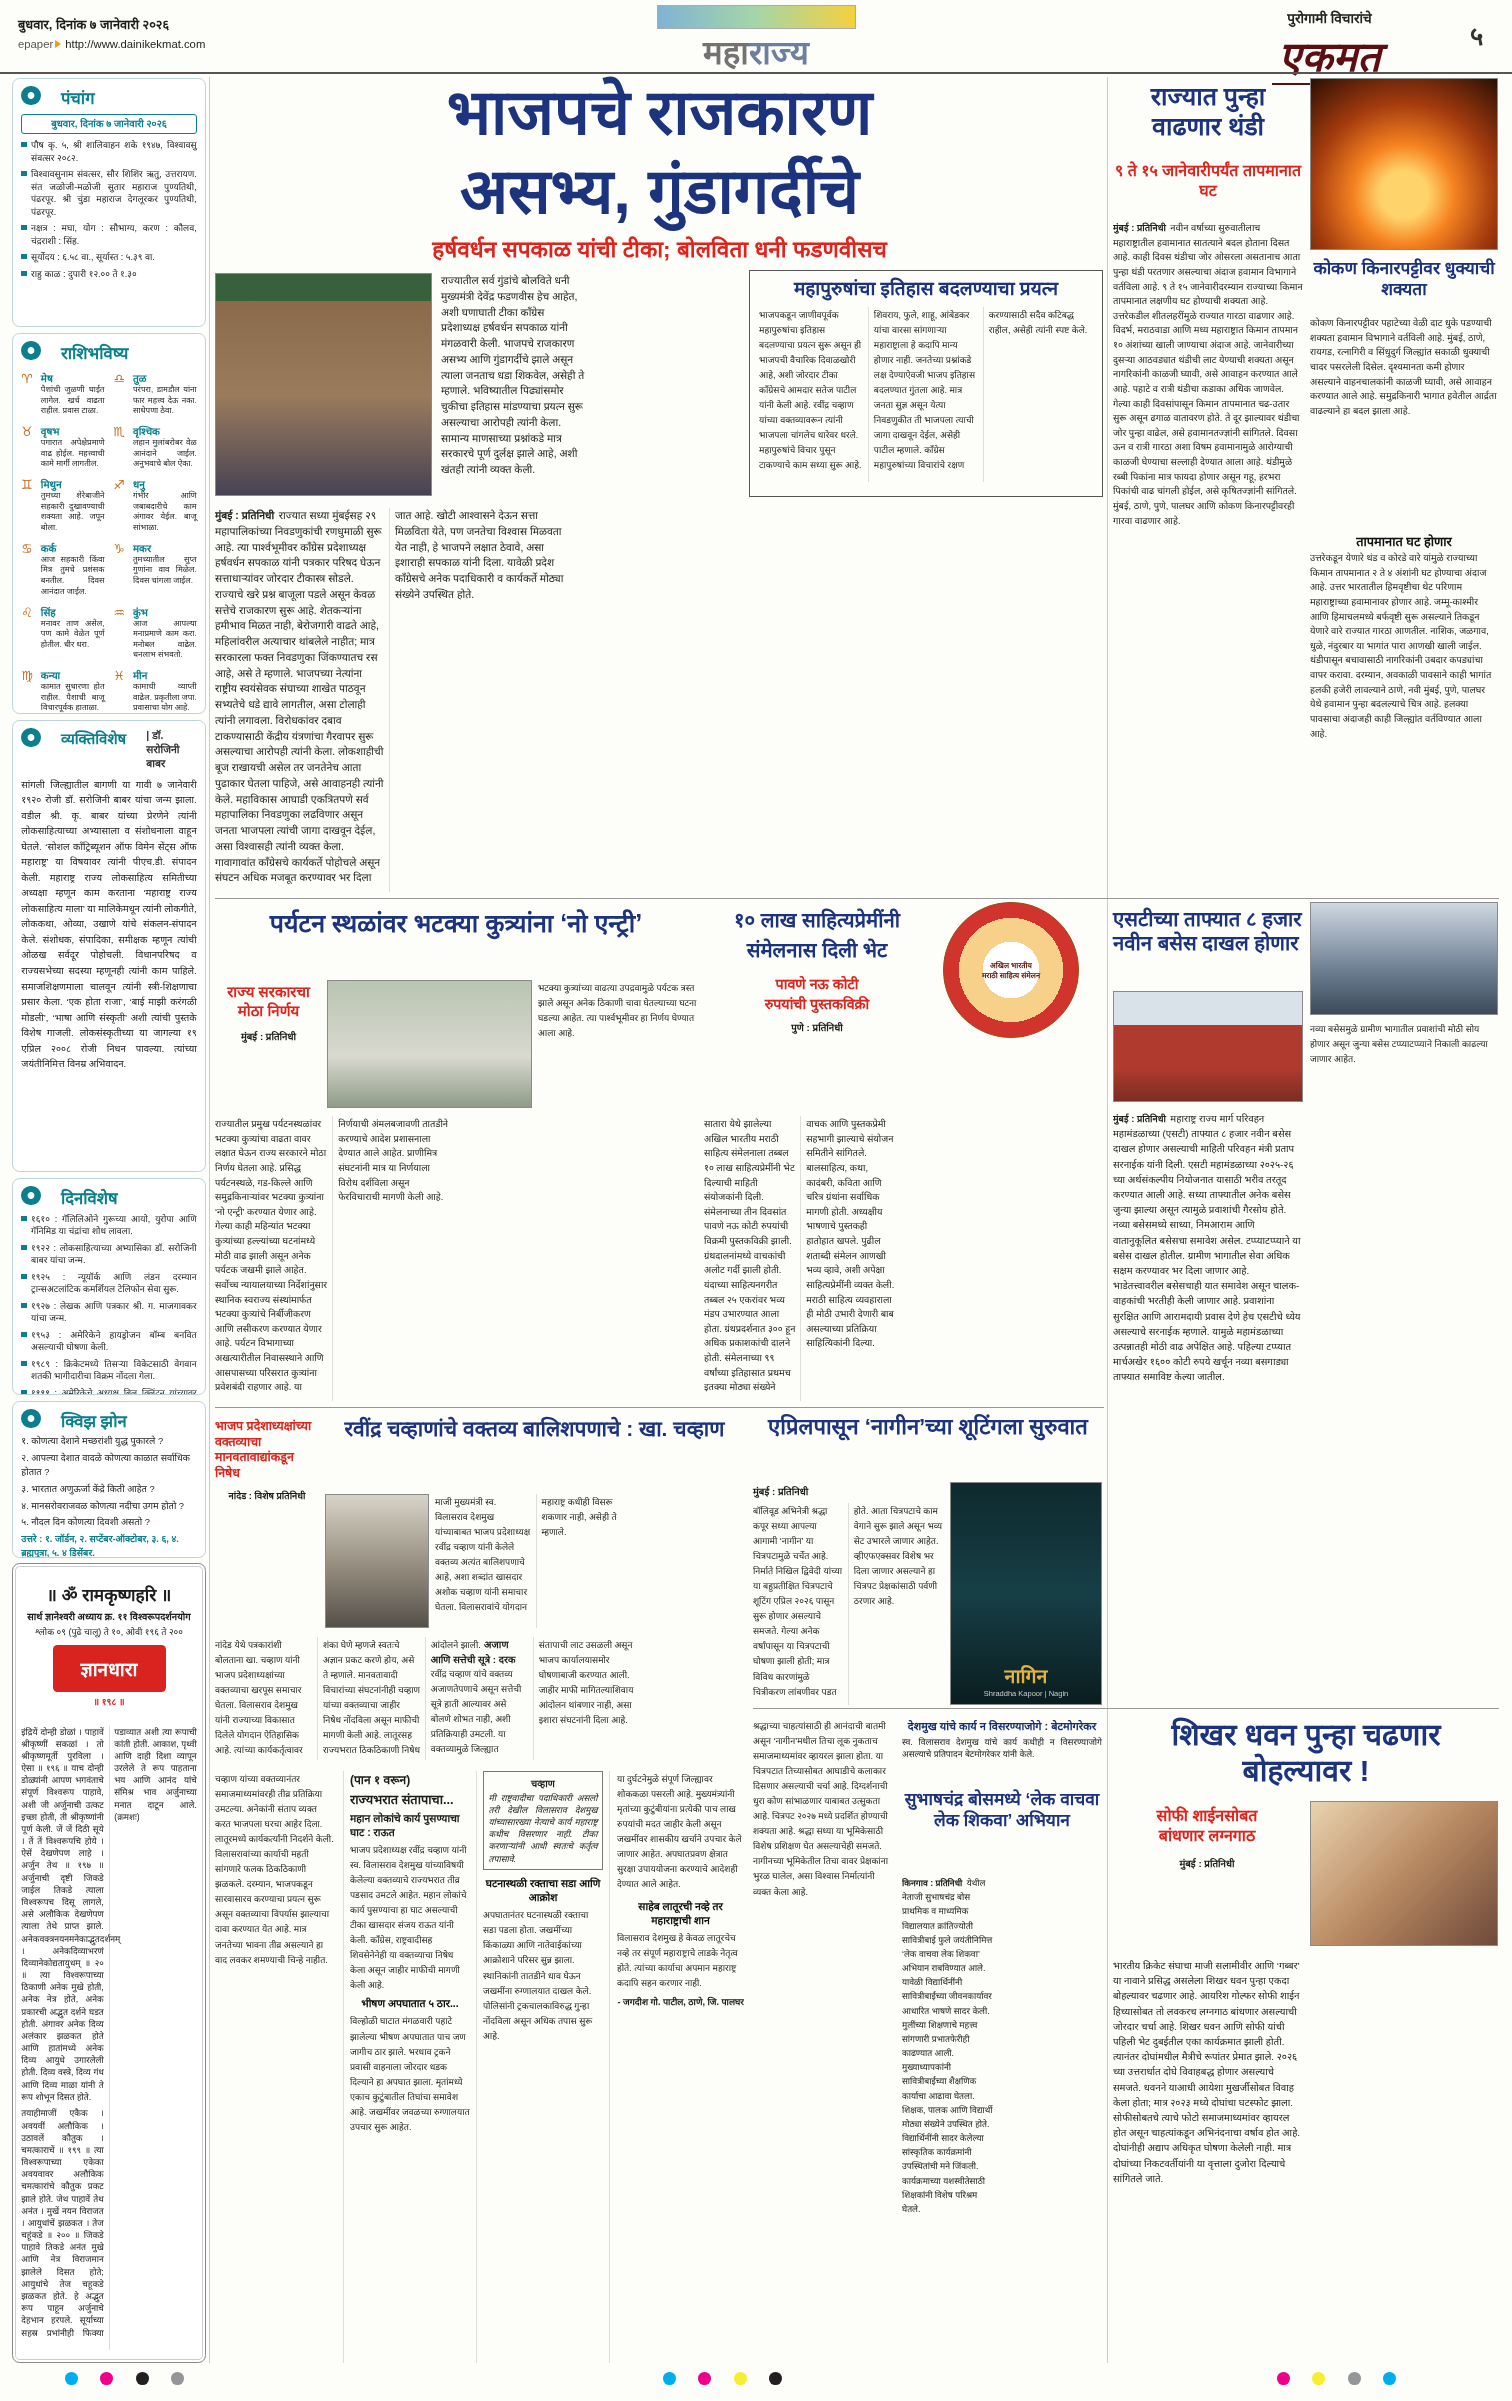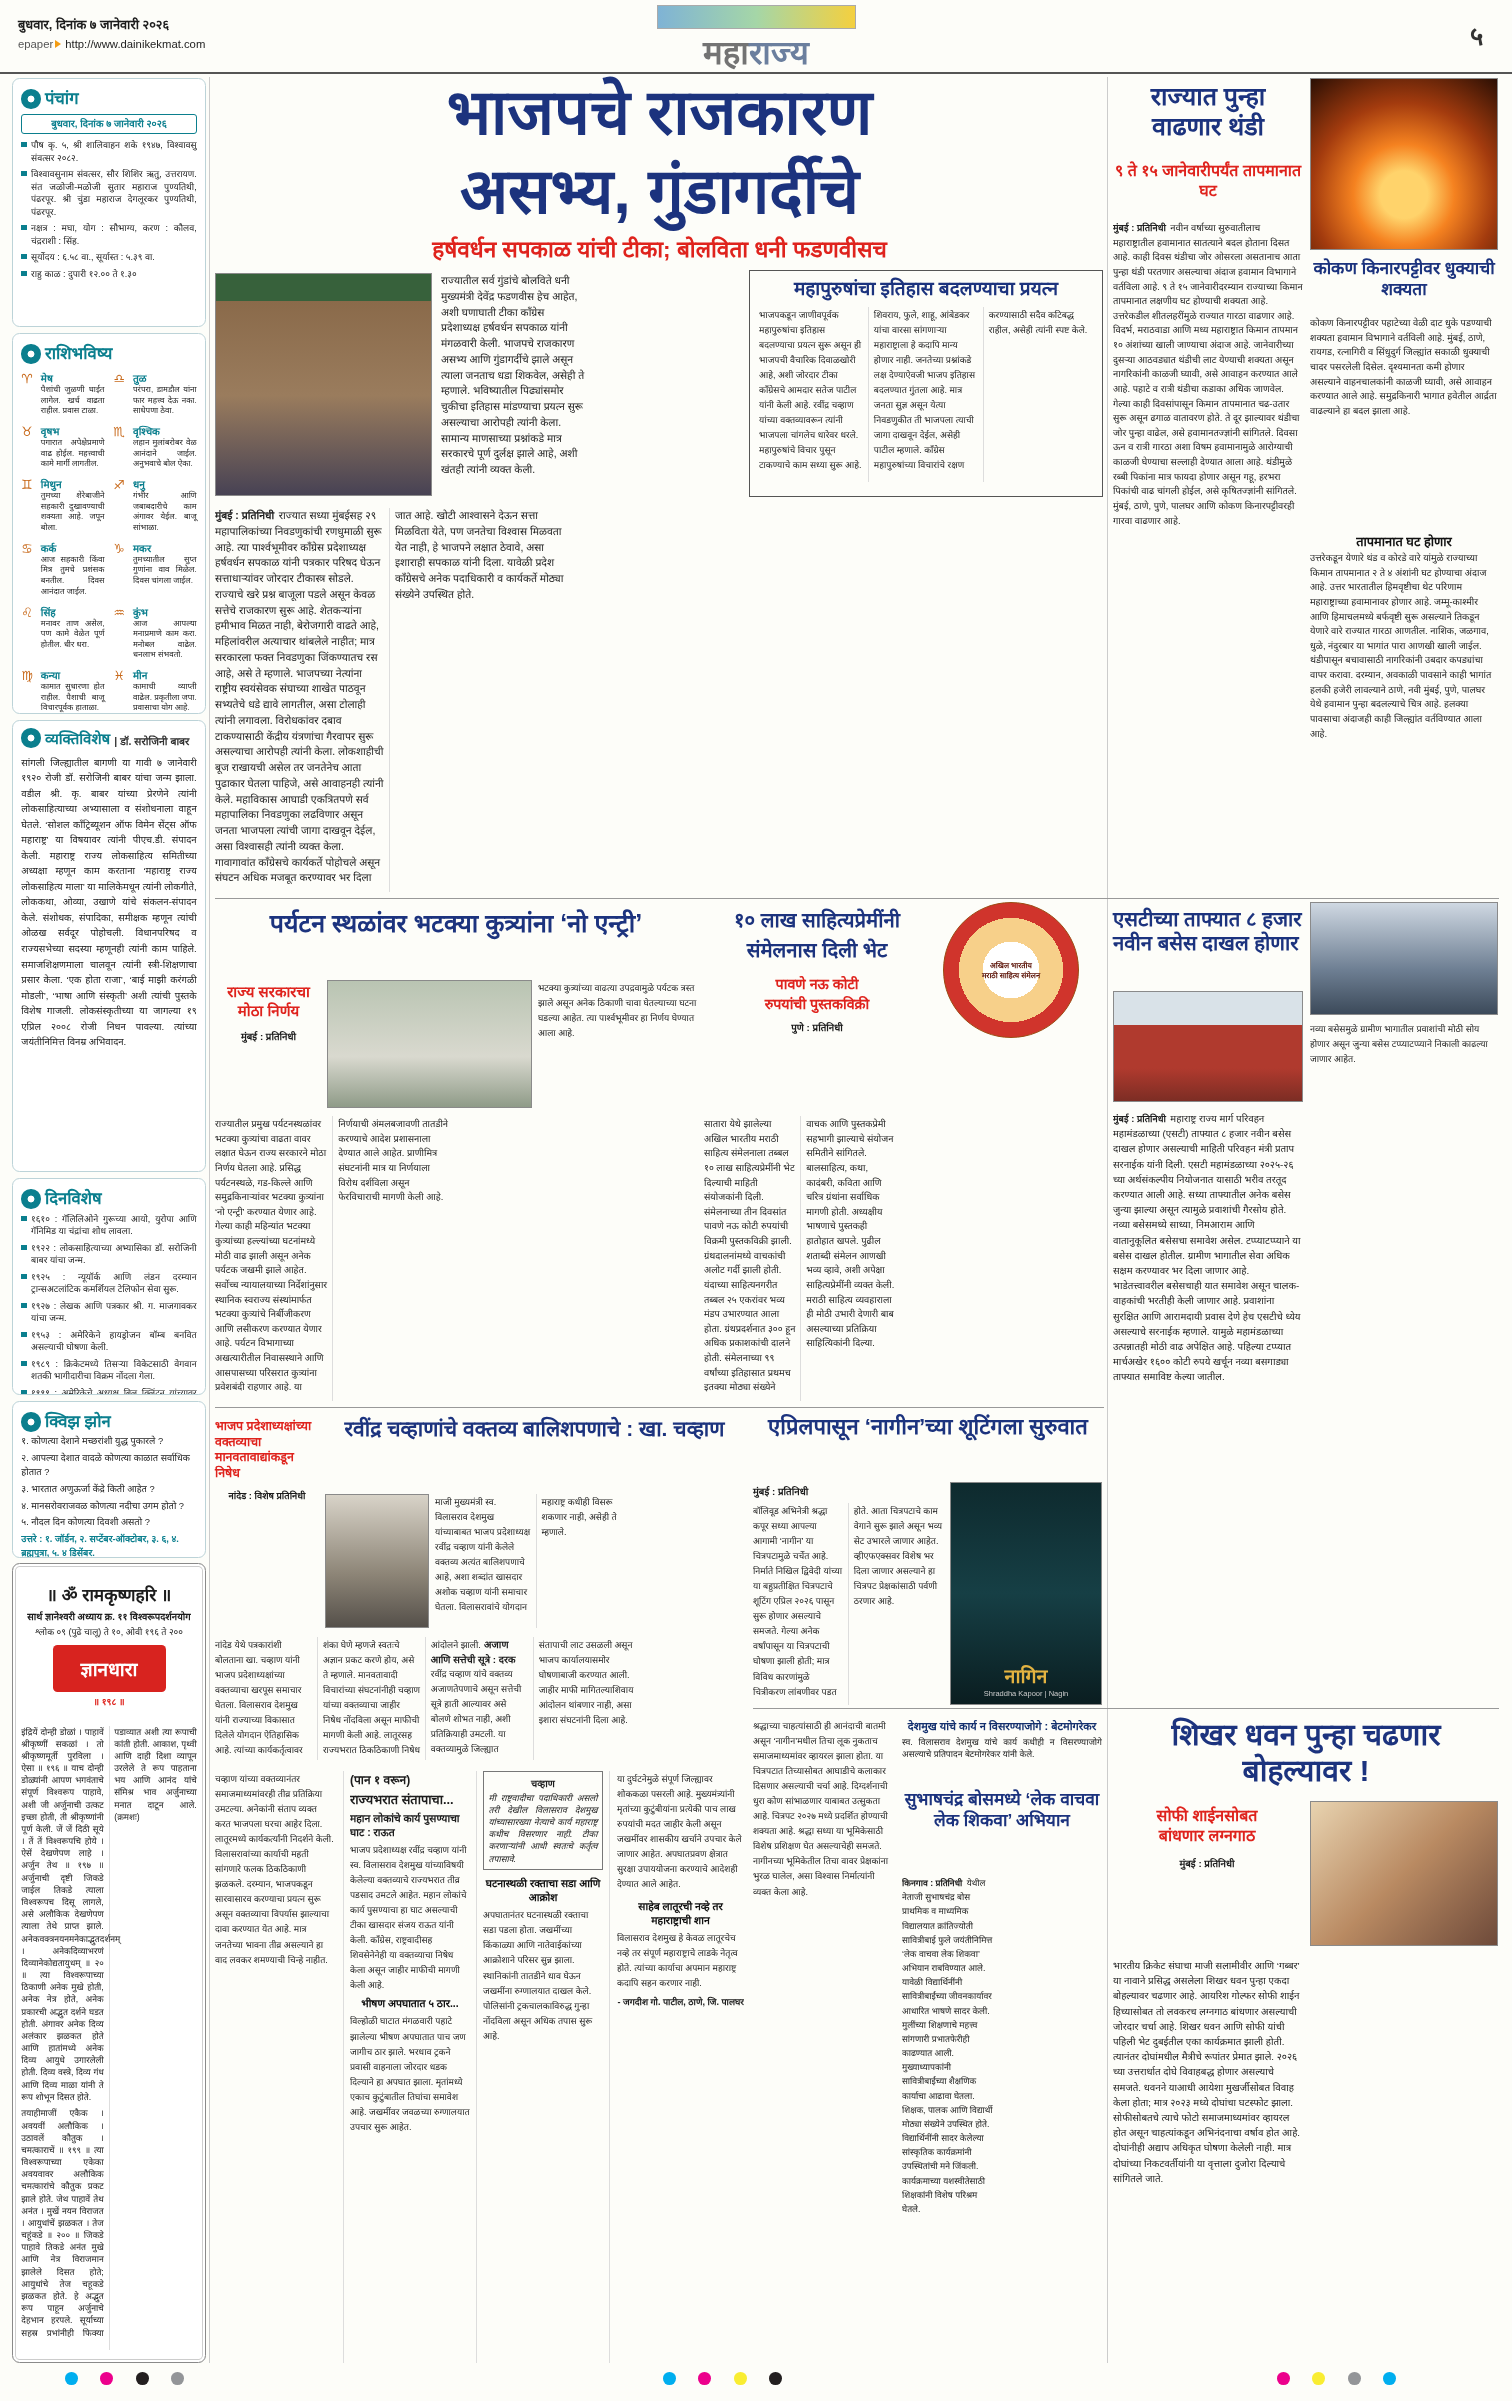--- a/index.html
+++ b/index.html
@@ -15,21 +15,21 @@
 .cols2{column-count:2}.cols3{column-count:3}.cols4{column-count:4}.cols5{column-count:5}
 [class*="cols"]{column-gap:10.5px;column-rule:0.8px solid #ddd;column-fill:auto}
 .ovh{overflow:hidden}
 .hl{color:var(--blue);font-weight:800;line-height:1.2}
 .redh{color:var(--red);font-weight:800;line-height:1.25}
 .dl{font-weight:800;margin-right:4.5px}
 .ph{position:absolute;border:0.8px solid #8a8a8a}
 .hline{position:absolute;background:#999;height:0.8px}
 .vline{position:absolute;background:#ccc;width:0.8px}
 .sbox{position:absolute;left:12px;width:194px;border:0.8px solid #bcd3d8;border-radius:7.5px;padding:6.8px 8.3px;overflow:hidden;background:#fff}
-.shead{display:flex;align-items:flex-end;gap:4px;color:var(--teal);font-weight:800;font-size:16.6px}
+.shead{display:flex;align-items:flex-start;gap:20px;color:var(--teal);font-weight:800;font-size:16.6px}
 .sico{width:19.6px;height:19.6px;border-radius:50%;flex:none;border:2.3px solid var(--teal);background:radial-gradient(circle,#fff 0 3px,var(--teal) 3.8px 100%)}
 .pill{border:0.8px solid var(--teal);color:var(--teal);font-weight:800;font-size:9.8px;padding:2.3px 4.5px;border-radius:3px;text-align:center;margin:5.3px 0}
 .bullet-line{display:flex;gap:4.5px;font-size:9px;line-height:1.4;text-align:justify;margin-top:3.8px}
 .sq{width:5.3px;height:5.3px;background:var(--teal);flex:none;margin-top:3px}
 .rgrid{display:grid;grid-template-columns:1fr 1fr;column-gap:9px;row-gap:7.5px;margin-top:7.5px}
 .ritem{display:flex;gap:4.5px}
 .rsym{color:#c86a1c;font-size:12.8px;flex:none;width:15px;font-weight:700}
 .rname{color:var(--teal);font-weight:800;font-size:10.2px;display:block}
 .rtext{font-size:8.1px;line-height:1.3;text-align:justify;display:block}
 .qline{font-size:9.3px;line-height:1.5;margin-top:3px}
@@ -49,20 +49,24 @@
   <div class="t b" style="left:18px;top:15px;font-size:12.8px">बुधवार, दिनांक ७ जानेवारी २०२६</div>
   <div class="t" style="left:18px;top:38px;font-size:11.3px;color:#555">
     <span>epaper</span><span class="tri"></span><span style="color:#222">http://www.dainikekmat.com</span>
   </div>
 
   <div class="t" style="left:657px;top:4.5px;width:199px;height:24px;background:linear-gradient(90deg,#7fb3d5,#a5d6a7 50%,#f4d03f);border:0.8px solid #aaa"></div>
   <div class="t c" style="left:634px;top:29px;width:244px;font-size:33px;font-weight:800">
     <span style="color:#737373">महा</span><span style="color:#6b7f9e">राज्य</span>
   </div>
 
+  <div class="t c" style="left:1205px;top:7.5px;width:249px">
+    <div class="b" style="font-size:13.6px;color:#222">पुरोगामी विचारांचे</div>
+    <div style="font-size:41px;font-weight:900;font-style:italic;color:#5c0f12;border-bottom:2.3px solid #5c0f12;display:inline-block;padding:0 6px">एकमत</div>
+  </div>
   <div class="t b" style="left:1470px;top:18px;font-size:25.6px;color:#333">५</div>
 
   <div class="hline" style="left:0;top:72px;width:1512px;height:1.5px;background:#555"></div>
   <div class="vline" style="left:209px;top:77px;height:2286px"></div>
   <div class="vline" style="left:1107px;top:77px;height:2286px"></div>
 
   <div class="sbox" style="top:78px;height:249px">
     <div class="shead">
         <span class="sico"></span>
         <span>पंचांग</span>

